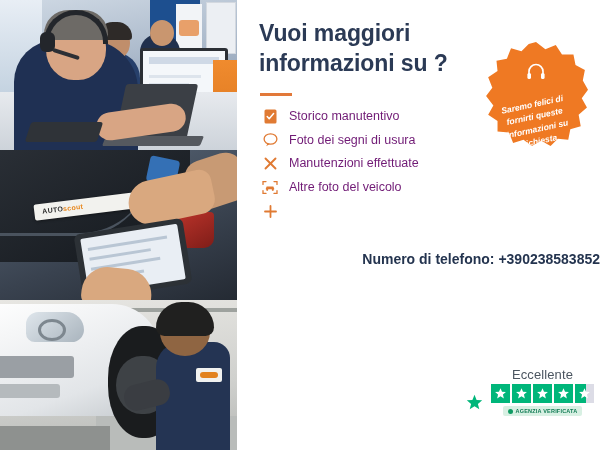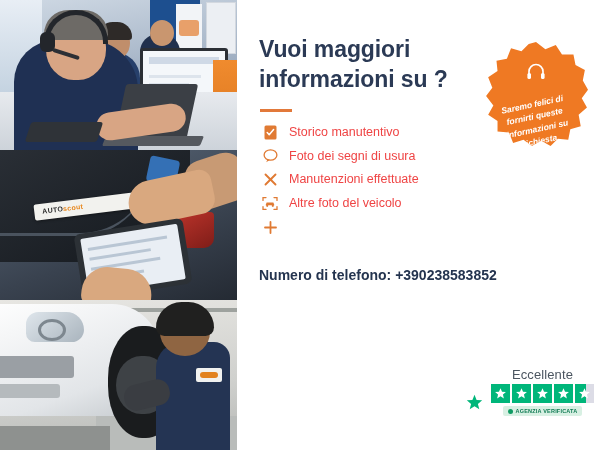--- a/index.html
+++ b/index.html
@@ -79,31 +79,31 @@
   .p3-mech { position:absolute; left:156px; top:42px; width:74px; height:108px; background:#243453; border-radius:26px 16px 0 0; }
   .p3-head { position:absolute; left:160px; top:8px; width:50px; height:48px; background:#8f6542; border-radius:50%; }
   .p3-hair { position:absolute; left:156px; top:2px; width:58px; height:34px; background:#20201f; border-radius:30px 30px 10px 10px; }
   .p3-hand { position:absolute; left:124px; top:82px; width:46px; height:26px; background:#3a3d42; border-radius:12px; transform:rotate(-14deg); }
   .p3-patch { position:absolute; left:196px; top:68px; width:26px; height:14px; background:#f1f1ef; border-radius:2px; }
   .p3-patch:after { content:""; position:absolute; left:4px; top:4px; width:18px; height:6px; background:#e2821f; border-radius:3px; }
   .p3-bench { position:absolute; left:96px; bottom:0; width:141px; height:34px; background:#b9bcba; }
   .p3-lift { position:absolute; left:0; bottom:0; width:110px; height:24px; background:#8e918f; }
 
   
-  .content { flex:1; position:relative; background:#fff; padding:34px 0 0 22px; }
+  .content { flex:1; position:relative; background:#fff; padding:18px 0 0 22px; }
 
   .headline { font-size:23px; line-height:1.32; font-weight:bold; color:#2b3a55; letter-spacing:-.1px; max-width:215px; }
   .rule { width:32px; height:3px; background:#e2793a; margin:14px 0 13px 1px; }
 
   .feature-list { list-style:none; }
   .feature-item { display:flex; align-items:center; margin-bottom:9px; }
   .fi-icon { width:22px; flex:0 0 22px; display:flex; align-items:center; justify-content:center; color:#e07a33; }
-  .fi-label { font-size:12.5px; color:#ef4444; margin-left:8px;text-align:right; }
-
-  .phone-line { margin-top:32px; font-size:14px; font-weight:bold; color:#24344f; }
+  .fi-label { font-size:12.5px; color:#701a75; margin-left:8px;text-align:right; }
+
+  .phone-line { margin-top:32px; font-size:14px; font-weight:bold; color:#24344f;text-align:right; }
   .contact-text { margin-top:7px; font-size:11.5px; line-height:1.55; color:#39455b; }
 
   
   .badge {
     position:absolute; right:12px; top:42px; width:104px; height:104px;
     background:#ef7923;
     clip-path: polygon(
       50% 0%, 59% 7%, 69% 3%, 75% 12%, 86% 12%, 88% 22%, 97% 27%, 95% 37%,
       100% 46%, 94% 54%, 99% 63%, 91% 70%, 93% 81%, 83% 84%, 81% 94%,
       71% 93%, 64% 100%, 55% 95%, 46% 100%, 38% 94%, 28% 97%, 24% 87%,

